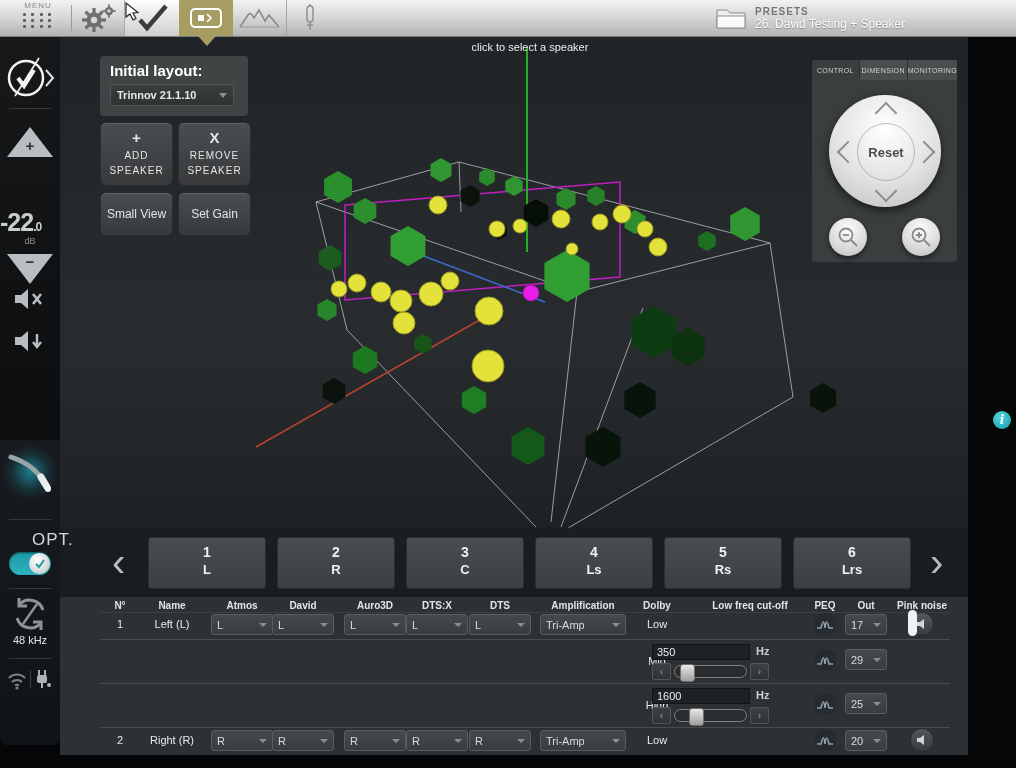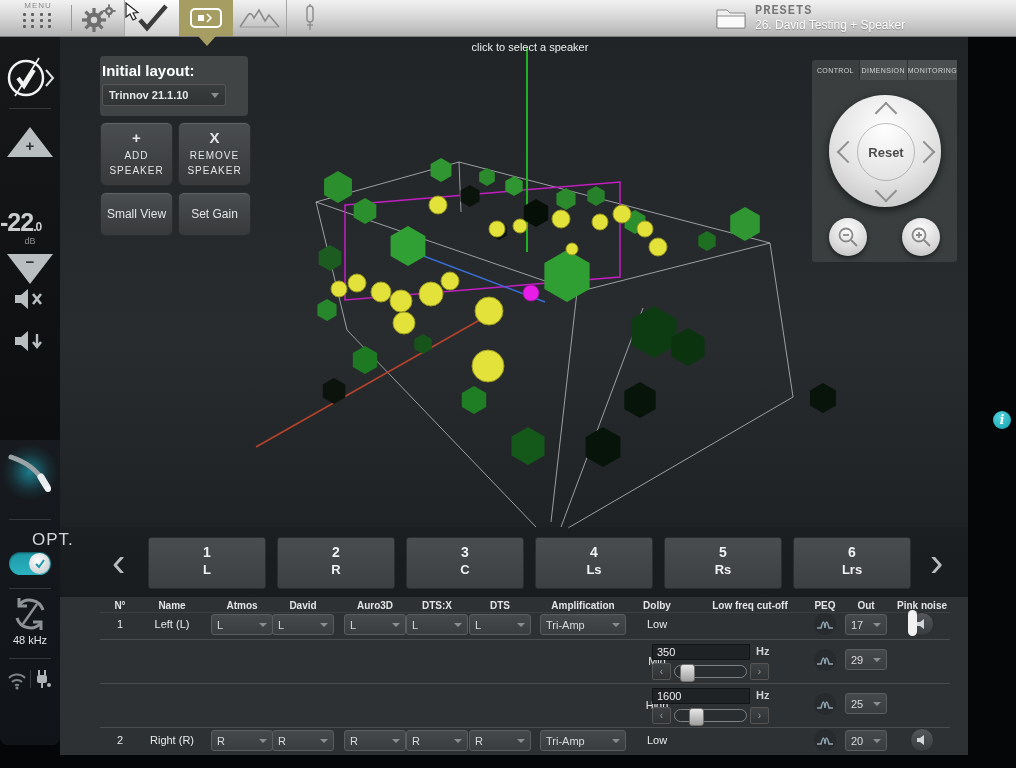--- a/index.html
+++ b/index.html
@@ -14,21 +14,21 @@
   .menu-block{position:absolute;left:8px;top:1px;width:60px;height:34px;}
   .menu-word{font-size:8px;color:#8a8a8a;letter-spacing:1px;text-align:center;}
   .menu-dots{margin:3px auto 0;width:30px;display:grid;grid-template-columns:repeat(4,1fr);grid-gap:3px;}
   .menu-dots i{width:3px;height:3px;background:#606060;border-radius:1px;}
   .tb-tile{position:absolute;top:0;height:36px;display:flex;align-items:center;justify-content:center;}
   .tile-check{left:124px;width:54px;background:linear-gradient(180deg,#fdfdfd,#cfcfcf);border-left:1px solid #aaa;border-right:1px solid #aaa;}
   .tile-speaker{left:179px;width:54px;background:#a59d61;}
   .tab-notch{position:absolute;left:198px;top:36px;width:0;height:0;
     border-left:9px solid transparent;border-right:9px solid transparent;border-top:10px solid #a59d61;z-index:41;}
   .presets{position:absolute;left:715px;top:2px;width:200px;height:32px;display:flex;align-items:center;z-index:41;}
-  .presets-label{font-size:12px;color:#777;letter-spacing:1px;font-weight:bold;font-family:Liberation Mono, monospace;}
+  .presets-label{font-size:10px;color:#777;letter-spacing:1px;font-weight:bold;}
   .presets-name{font-size:12px;color:#fcfcfc;text-shadow:0 1px 1px #888;}
   .cursor{position:absolute;left:124px;top:2px;z-index:60;}
 
   
   .sidebar{position:absolute;left:0;top:36px;width:60px;height:709px;z-index:30;
     background:linear-gradient(180deg,#16181a 0%,#0c0e10 55%,#121517 100%);
     border-radius:0 0 8px 8px;}
   .sb-sec2{position:absolute;left:0;top:404px;width:60px;height:305px;
     background:linear-gradient(180deg,#171b1f,#101418);border-radius:0 0 8px 8px;}
   .sb-div{position:absolute;left:9px;width:42px;height:1px;background:#34383a;}
@@ -52,21 +52,21 @@
   .main{position:absolute;left:60px;top:36px;width:908px;height:719px;z-index:5;
     background:linear-gradient(180deg,#212427 0%,#292c2f 42%,#1b1e21 78%,#141619 100%);
     border-radius:0 0 12px 0;}
   .hint{position:absolute;left:330px;top:41px;width:400px;text-align:center;color:#eceeee;font-size:11px;z-index:20;}
   #scene{position:absolute;left:0;top:0;z-index:10;pointer-events:none;}
   .info-dot{position:absolute;left:993px;top:411px;width:18px;height:18px;border-radius:50%;
     background:radial-gradient(circle at 38% 32%,#4fd4de,#149fab);z-index:45;display:flex;align-items:center;justify-content:center;
     color:#fff;font-family:"DejaVu Serif",serif;font-style:italic;font-weight:bold;font-size:12px;}
 
   
-  .layout-panel{position:absolute;left:100px;top:56px;width:148px;height:60px;background:#404445;border-radius:4px;z-index:20;padding:6px 2px;box-sizing:border-box;}
+  .layout-panel{position:absolute;left:100px;top:56px;width:148px;height:60px;background:#404445;border-radius:4px;z-index:20;padding:6px 10px;box-sizing:border-box;}
   .layout-title{color:#fff;font-size:15px;font-weight:bold;}
   .layout-select{margin-top:5px;width:124px;height:22px;background:linear-gradient(180deg,#393d3e,#2f3334);
     border:1px solid #555;border-radius:3px;display:flex;align-items:center;color:#e6e8e8;font-size:11px;font-weight:bold;padding:0 6px;box-sizing:border-box;}
   .gbtn{position:absolute;background:linear-gradient(180deg,#4b4e50,#37393b);border:1px solid #2a2c2d;border-radius:6px;
     color:#e3e5e5;text-align:center;z-index:20;box-shadow:inset 0 1px 0 rgba(255,255,255,.12);}
   .btn-add{left:100px;top:122px;width:71px;height:62px;}
   .btn-remove{left:178px;top:122px;width:71px;height:62px;}
   .btn-sym{font-size:15px;font-weight:bold;margin-top:6px;}
   .btn-word{font-size:10px;letter-spacing:1px;margin-top:4px;}
   .btn-small{left:100px;top:192px;width:71px;height:42px;line-height:42px;font-size:12px;}

